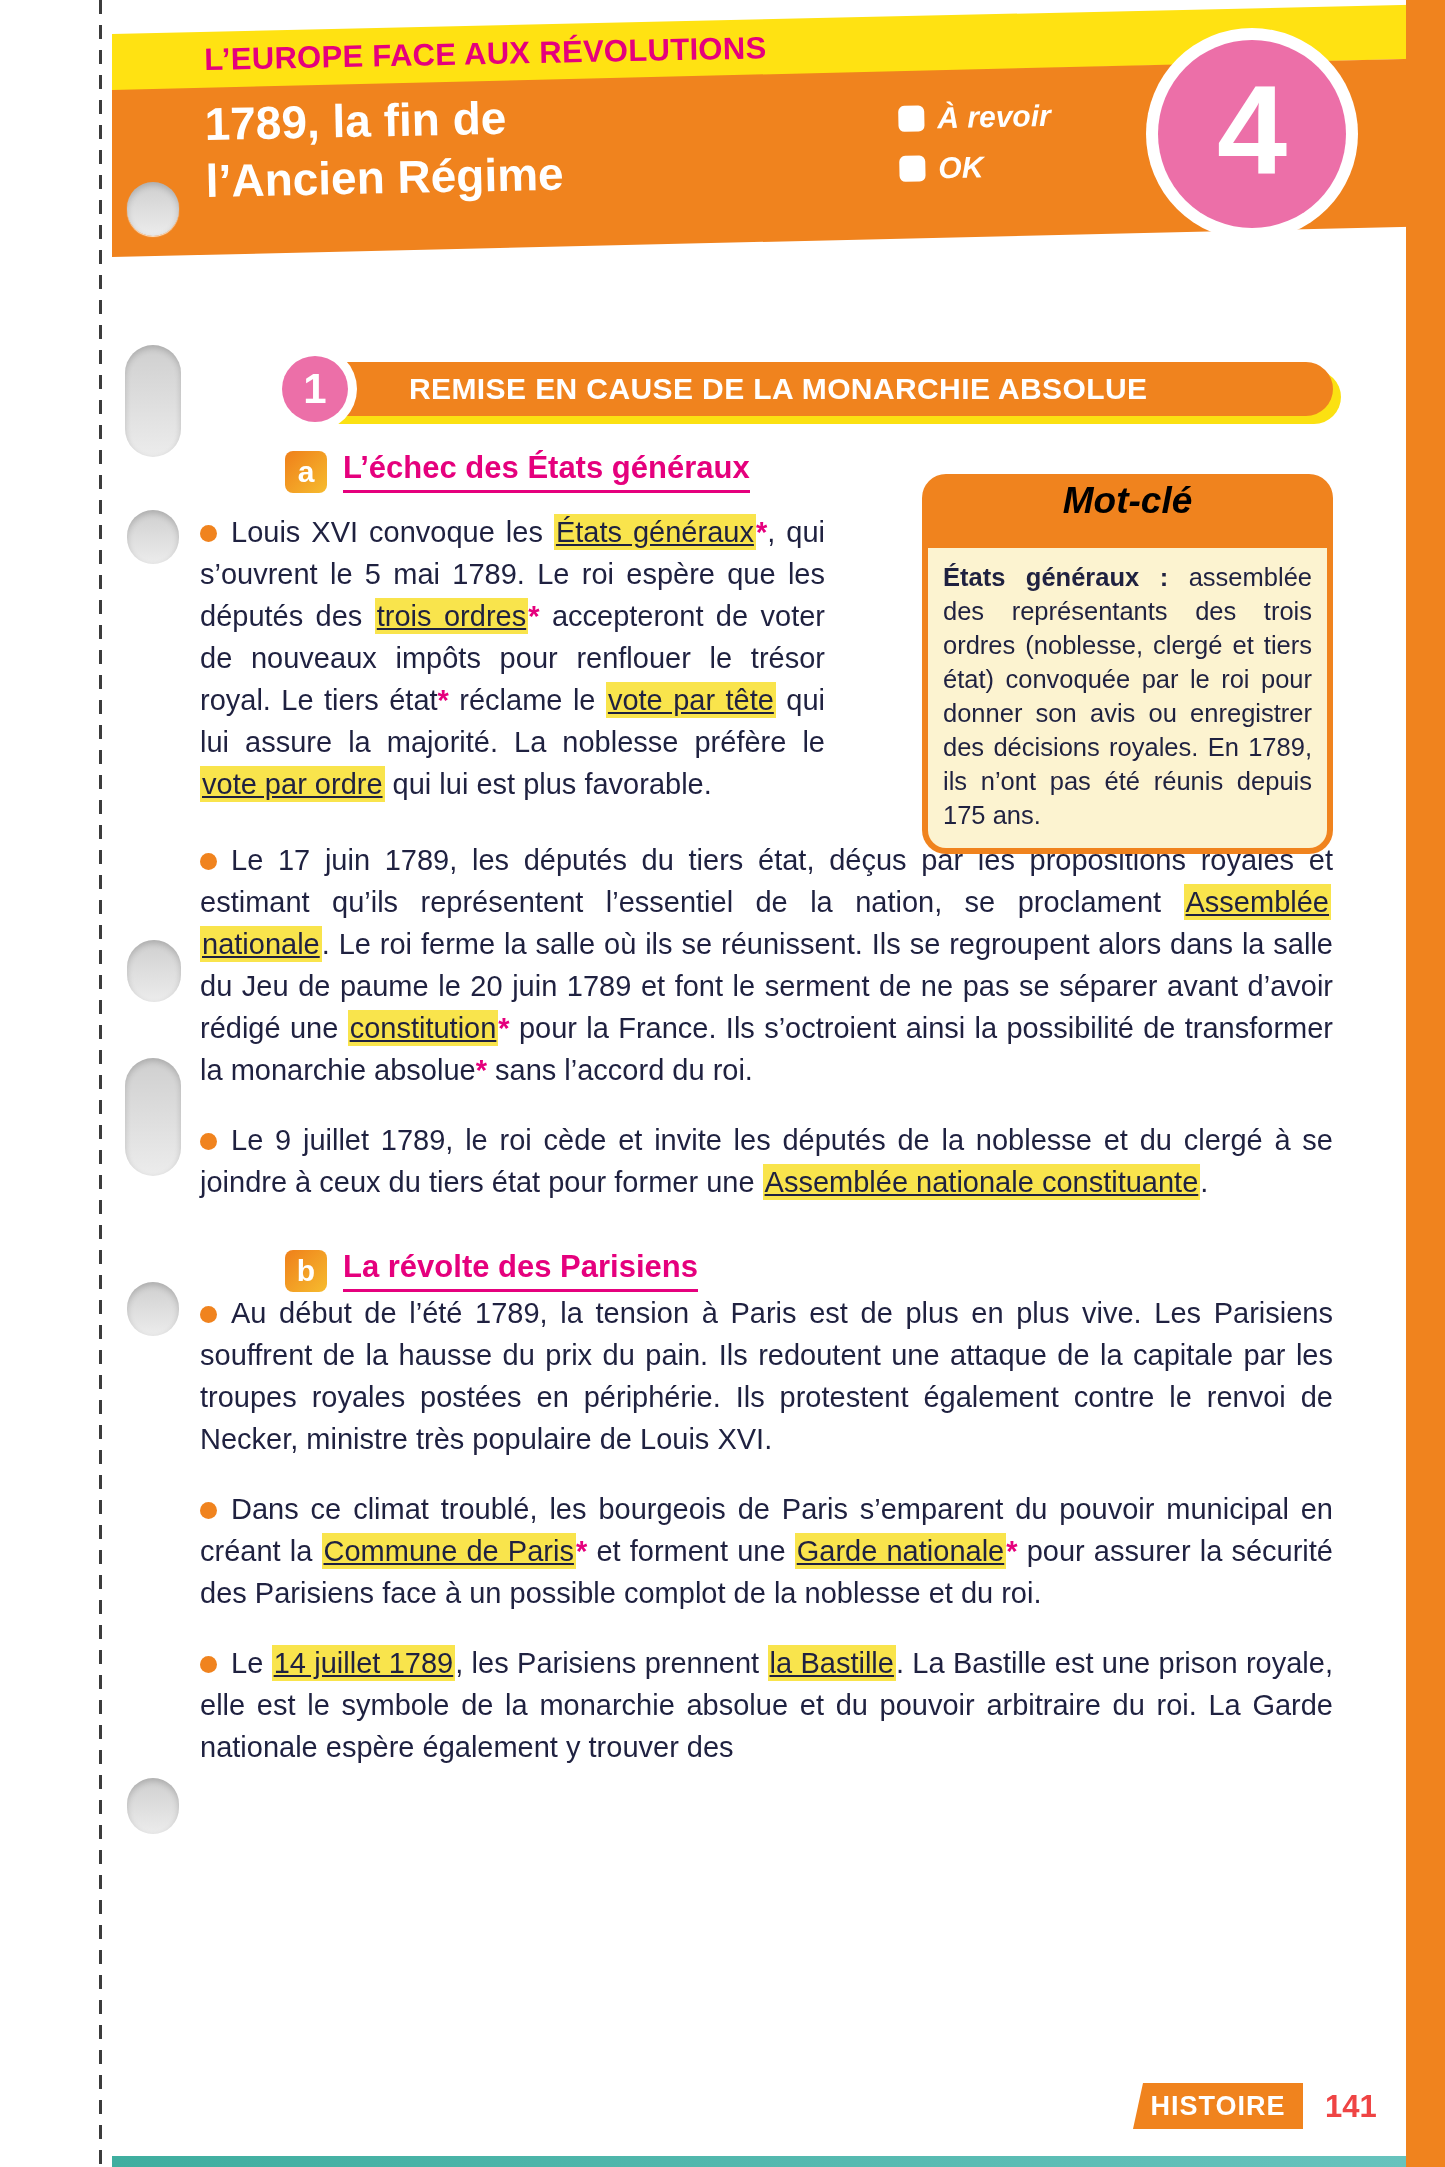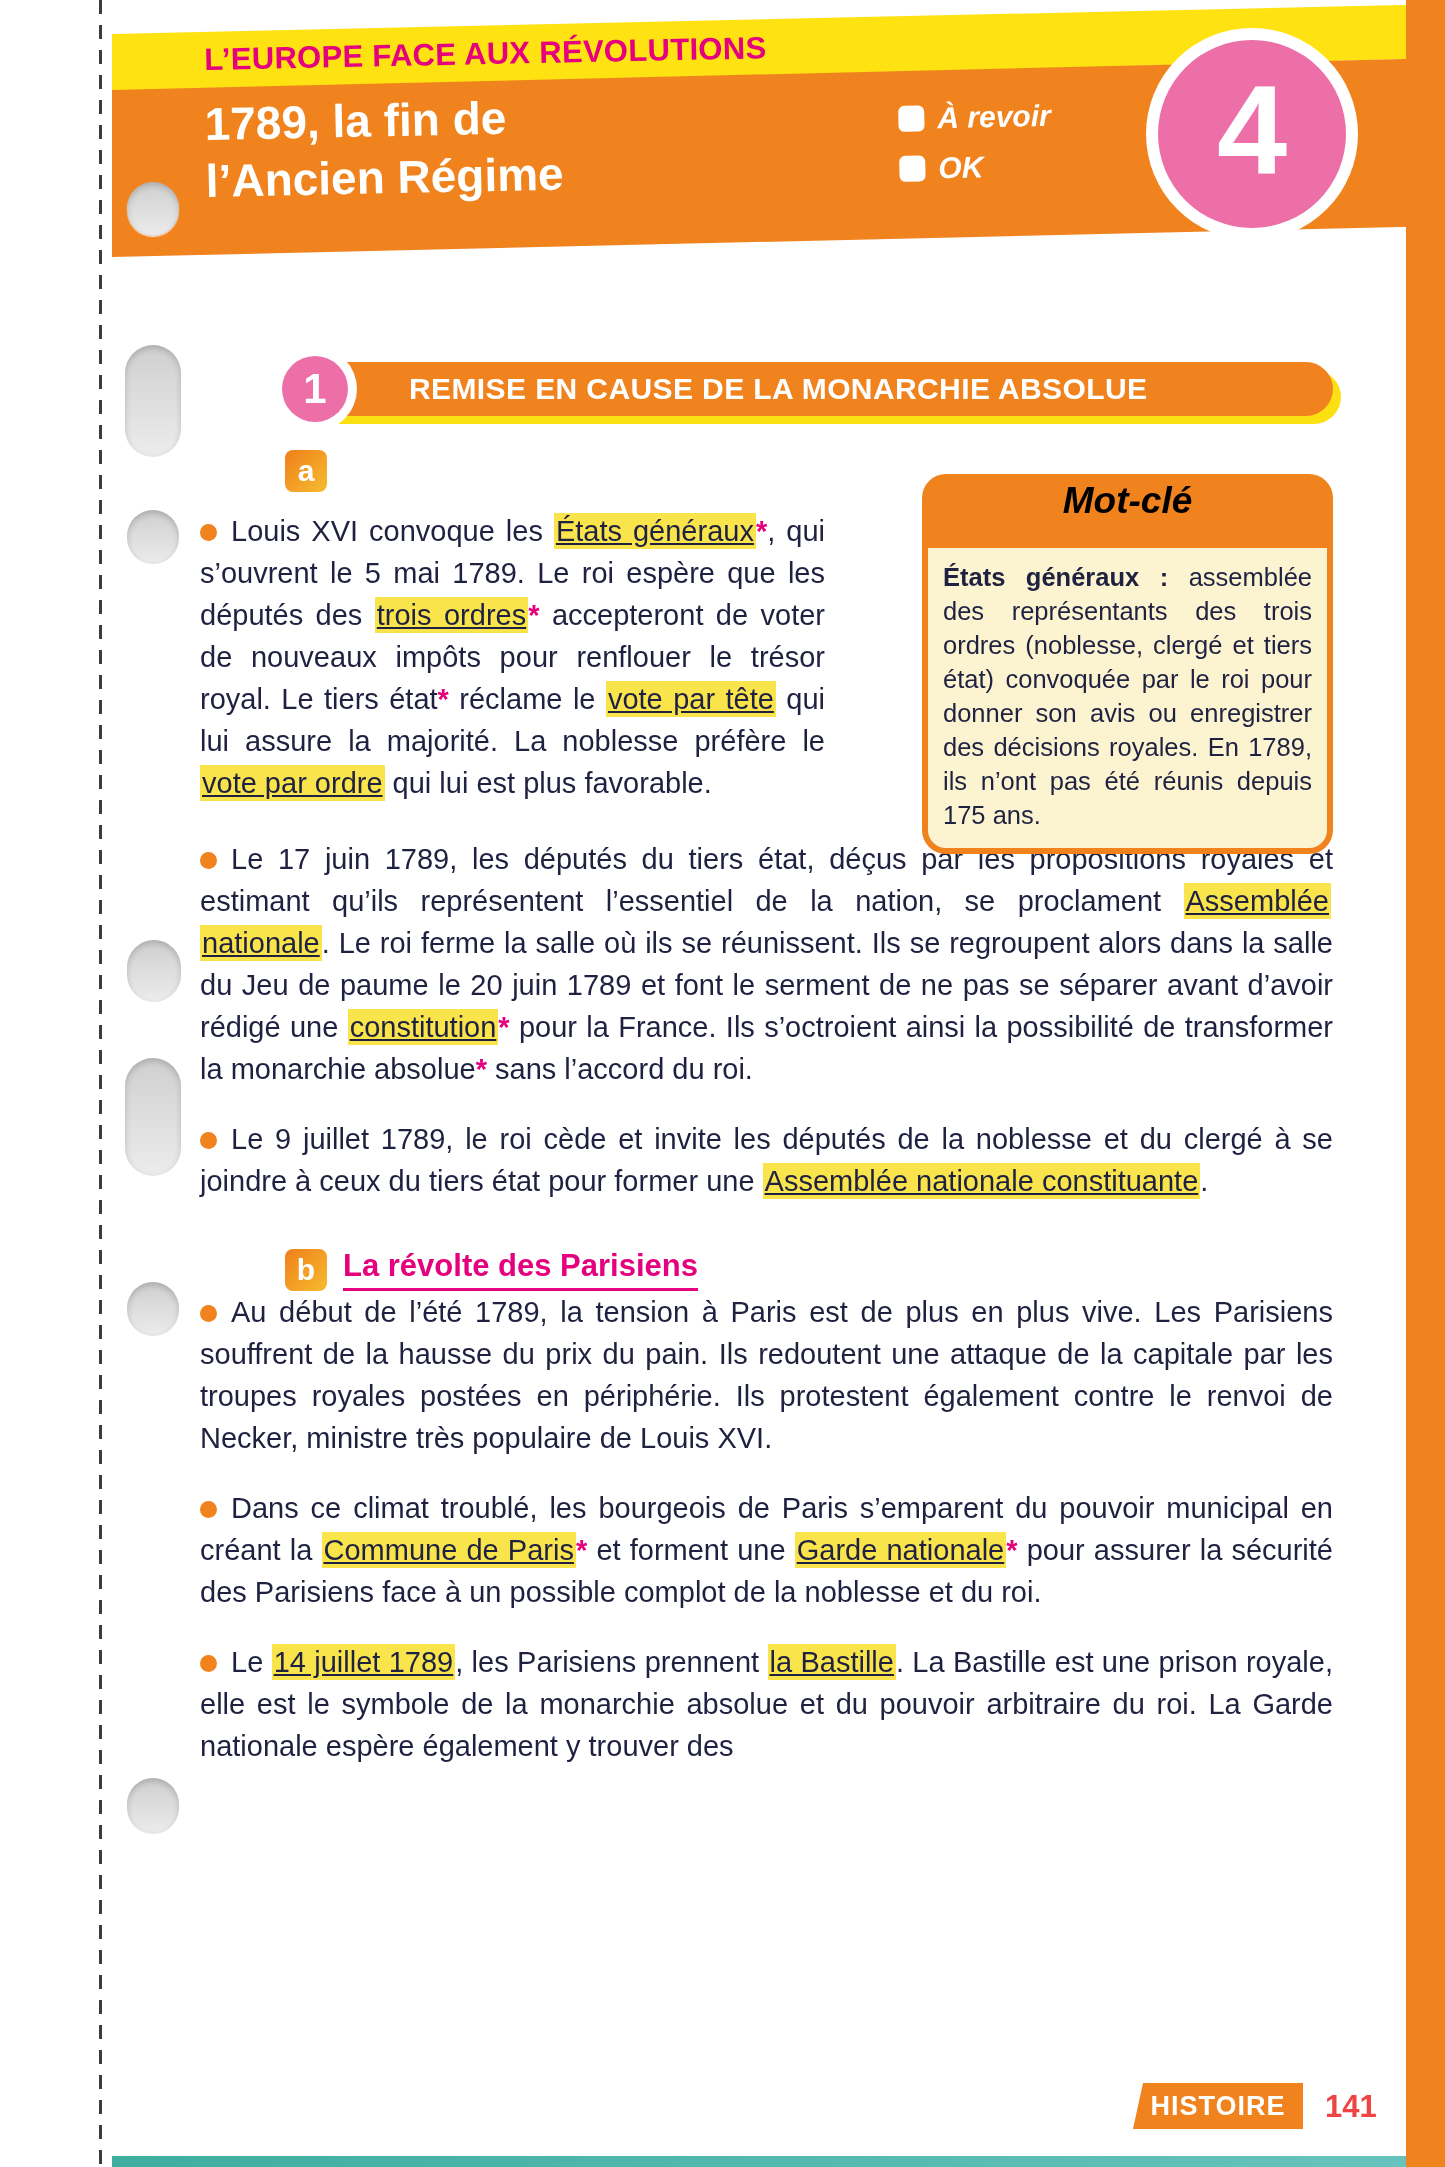--- a/index.html
+++ b/index.html
@@ -116,20 +116,21 @@
     <div class="section-num">
       <div class="section-num-inner">1</div>
     </div>
     <div class="section-title">REMISE EN CAUSE DE LA MONARCHIE ABSOLUE</div>
   </div>
 
   <div class="content">
 
     <div class="subhead">
       <span class="sub-badge">a</span>
+      <span class="sub-title">L’échec des États généraux</span>
     </div>
 
     <p class="body narrow p-a1"><span class="bullet"></span><span><span>Louis XVI convoque les </span><span class="hl">États généraux</span><span class="star">*</span><span>, qui s’ouvrent le 5 mai 1789. Le roi espère que les députés des </span><span class="hl">trois ordres</span><span class="star">*</span><span> accepteront de voter de nouveaux impôts pour renflouer le trésor royal. Le tiers état</span><span class="star">*</span><span> réclame le </span><span class="hl">vote par tête</span><span> qui lui assure la majorité. La noblesse préfère le </span><span class="hl">vote par ordre</span><span> qui lui est plus favorable.</span></span></p>
 
     <aside class="motcle">
       <div class="motcle-title">Mot-clé</div>
       <div class="motcle-body">
         <span class="term">États généraux :</span><span> assemblée des représentants des trois ordres (noblesse, clergé et tiers état) convoquée par le roi pour donner son avis ou enregistrer des décisions royales. En 1789, ils n’ont pas été réunis depuis 175 ans.</span>
       </div>
     </aside>

